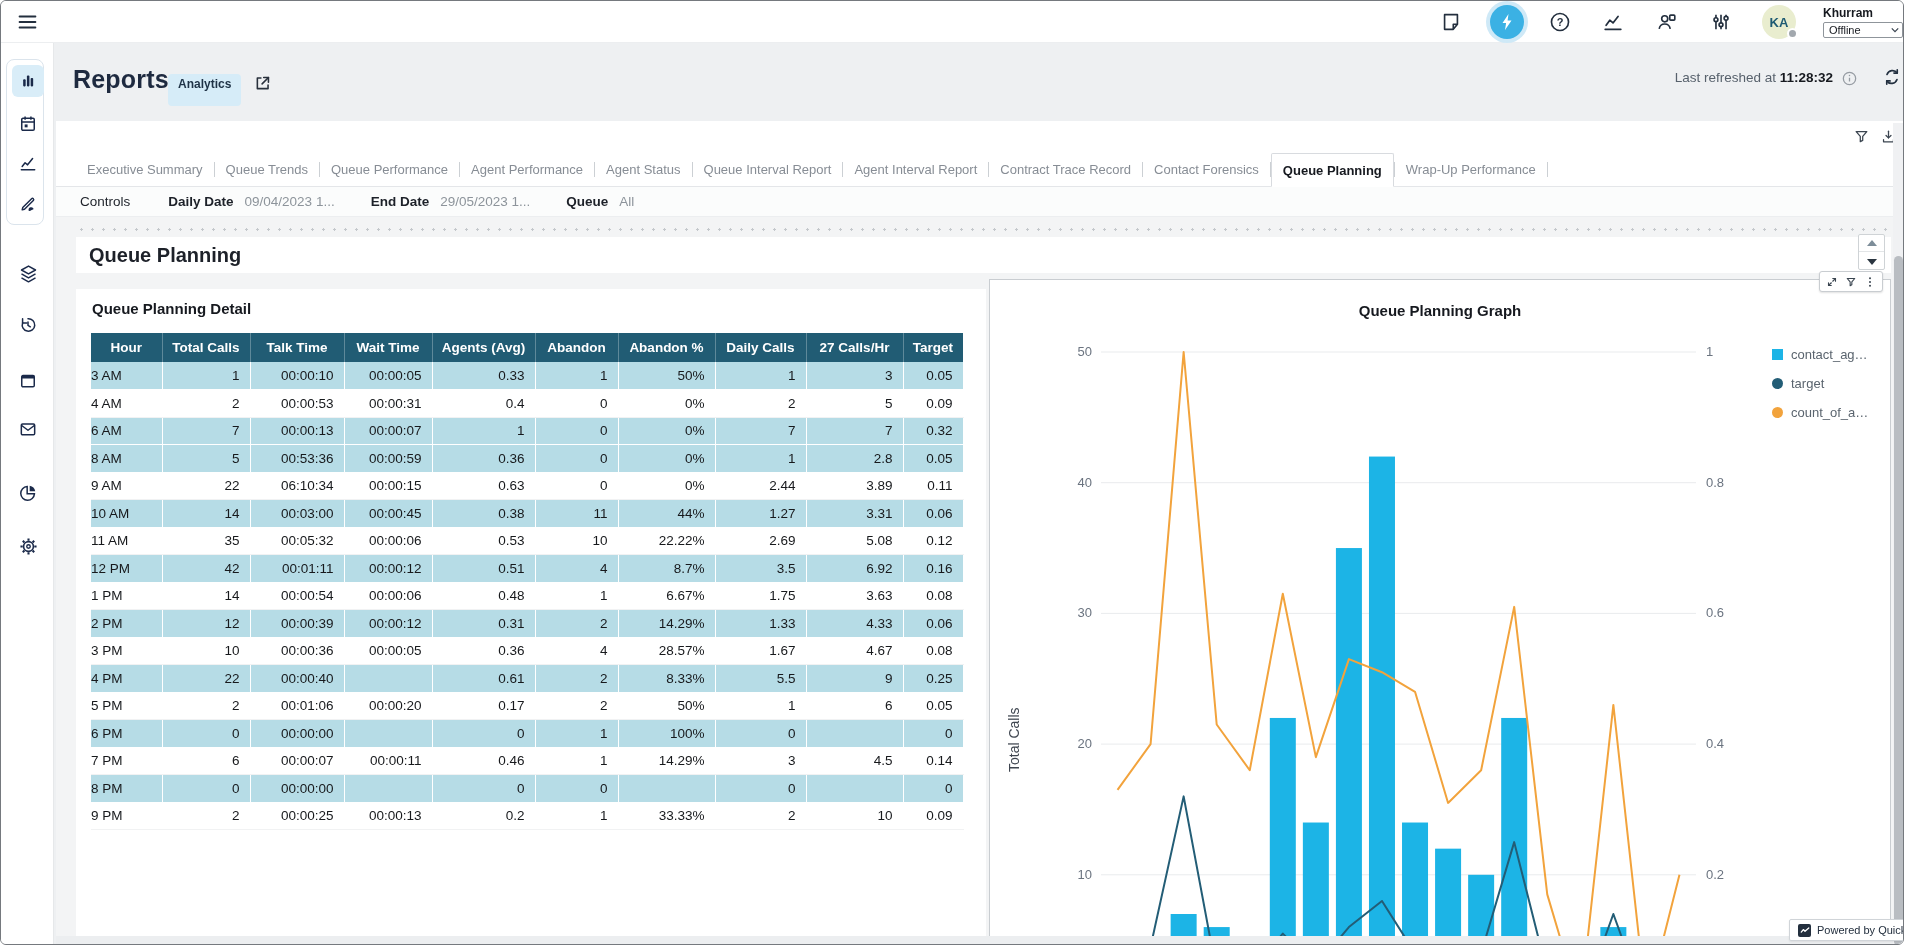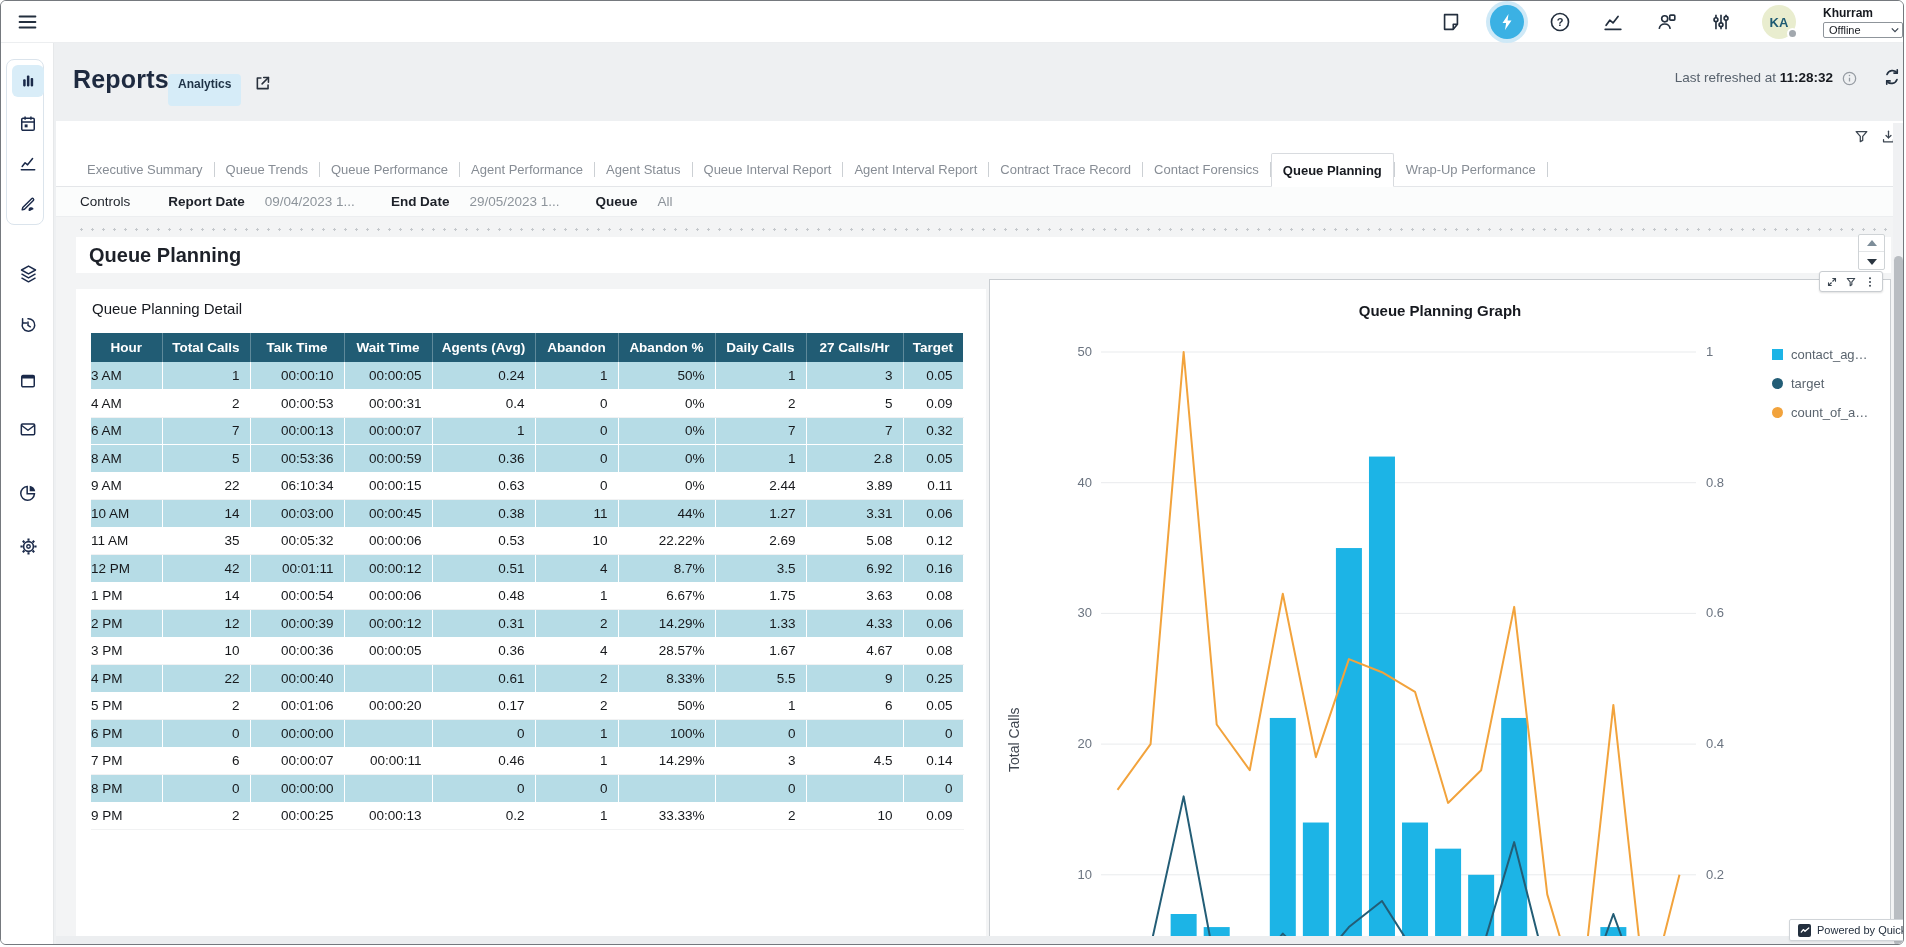--- a/index.html
+++ b/index.html
@@ -43,37 +43,37 @@
   .tab { font-size:13px; color:#878d95; padding:0 11px; display:flex; align-items:center; cursor:pointer; white-space:nowrap; }
   .tab.active { background:#fff; color:#16191f; font-weight:bold; border:1px solid #d8dbdf; border-bottom:1px solid #fff; margin-bottom:-1px; border-radius:2px 2px 0 0; }
   .tab-divider { width:1px; height:15px; background:#ccd0d4; align-self:center; }
 
   
   .controls-row { position:absolute; left:55px; top:186px; width:1837px; height:30px; background:#fbfcfc; border-bottom:1px solid #eceef0; display:flex; align-items:center; padding-left:24px; z-index:4;}
   .controls-label { font-size:13.5px; color:#1d2129; margin-right:38px; }
   .controls-filters { display:flex; gap:36px; }
   .filter-item { font-size:13.5px; cursor:pointer; }
   .filter-item .f-label { font-weight:bold; color:#1d2129; }
-  .filter-item .f-value { color:#8d949b; margin-left:20px;text-align:center; }
+  .filter-item .f-value { color:#8d949b; margin-left:11px;text-align:center; }
 
   
   .sheet { position:absolute; left:55px; top:216px; width:1837px; height:731px; background:#f3f4f5; }
   .dots-strip { position:absolute; left:75px; top:223px; width:1815px; height:9px; background-image:radial-gradient(circle,#c4c8cc 1.1px,transparent 1.3px); background-size:11px 11px; }
   .sheet-title-block { position:absolute; left:75px; top:236px; width:1815px; height:36px; background:#fff; display:flex; align-items:center; }
   .sheet-title { font-size:20px; font-weight:700; color:#1d2129; padding-left:13px; }
   .spinner { position:absolute; left:1857px; top:233px; width:27px; height:36px; background:#fff; border:1px solid #cfd3d6; border-radius:2px; z-index:6; }
   .spin-up,.spin-down { position:absolute; left:0; width:25px; height:17px; display:flex; align-items:center; justify-content:center; cursor:pointer; }
   .spin-up { top:0; border-bottom:1px solid #e2e5e7; }
   .spin-down { top:18px; }
   .tri-up { width:0; height:0; border-left:5px solid transparent; border-right:5px solid transparent; border-bottom:6px solid #7d8d99; }
   .tri-down { width:0; height:0; border-left:5px solid transparent; border-right:5px solid transparent; border-top:6px solid #2a3540; }
 
   
   .table-panel { position:absolute; left:75px; top:288px; width:910px; height:659px; background:#fff; }
-  .panel-title { font-size:15px; font-weight:400; color:#16191f; }
+  .panel-title { font-size:15px; font-weight:700; color:#16191f; }
   .table-panel .panel-title { position:absolute; left:16px; top:11px; }
   .qs-table { position:absolute; left:15px; top:44px; width:872px; border-collapse:collapse; table-layout:fixed; }
   .qs-table th { background:var(--header-bg,#215c74); color:#fff; font-size:13.5px; font-weight:bold; height:29px; text-align:center; border-right:1px solid rgba(255,255,255,.28); }
   .qs-table td { font-size:13.5px; color:#17191c; height:27.5px; border-right:1px solid #fff; }
   .qs-table td.first { text-align:left; padding-left:0; }
   .qs-table td.num { text-align:right; padding-right:10px; }
   .qs-table tr.stripe td { background:var(--stripe,#b6dce6); border-bottom:1px solid #fff; }
   .qs-table tr.plain td { background:#fff; border-bottom:1px solid #f1f2f3; }
 
   
@@ -303,21 +303,21 @@
       <span class="tab-divider"></span>
       <div class="tab active">Queue Planning</div>
       <span class="tab-divider"></span>
       <div class="tab">Wrap-Up Performance</div>
       <span class="tab-divider"></span>
     </div>
 
   <div class="controls-row">
     <span class="controls-label">Controls</span>
     <div class="controls-filters" id="controls-filters">
-        <div class="filter-item"><span class="f-label">Report Date</span><span class="f-value">09/04/2023 1...</span></div>
+        <div class="filter-item"><span class="f-label">Daily Date</span><span class="f-value">09/04/2023 1...</span></div>
         <div class="filter-item"><span class="f-label">End Date</span><span class="f-value">29/05/2023 1...</span></div>
         <div class="filter-item"><span class="f-label">Queue</span><span class="f-value">All</span></div>
       </div>
 
   </div>
 
   <div class="sheet"></div>
   <div class="dots-strip"></div>
   <div class="sheet-title-block">
     <h2 class="sheet-title">Queue Planning</h2>
@@ -359,21 +359,21 @@
             <th>27 Calls/Hr</th>
             <th>Target</th>
           </tr>
         </thead>
         <tbody>
           <tr class="stripe">
             <td class="first">3 AM</td>
             <td class="num">1</td>
             <td class="num">00:00:10</td>
             <td class="num">00:00:05</td>
-            <td class="num">0.24</td>
+            <td class="num">0.33</td>
             <td class="num">1</td>
             <td class="num">50%</td>
             <td class="num">1</td>
             <td class="num">3</td>
             <td class="num">0.05</td>
           </tr>
           <tr class="plain">
             <td class="first">4 AM</td>
             <td class="num">2</td>
             <td class="num">00:00:53</td>

